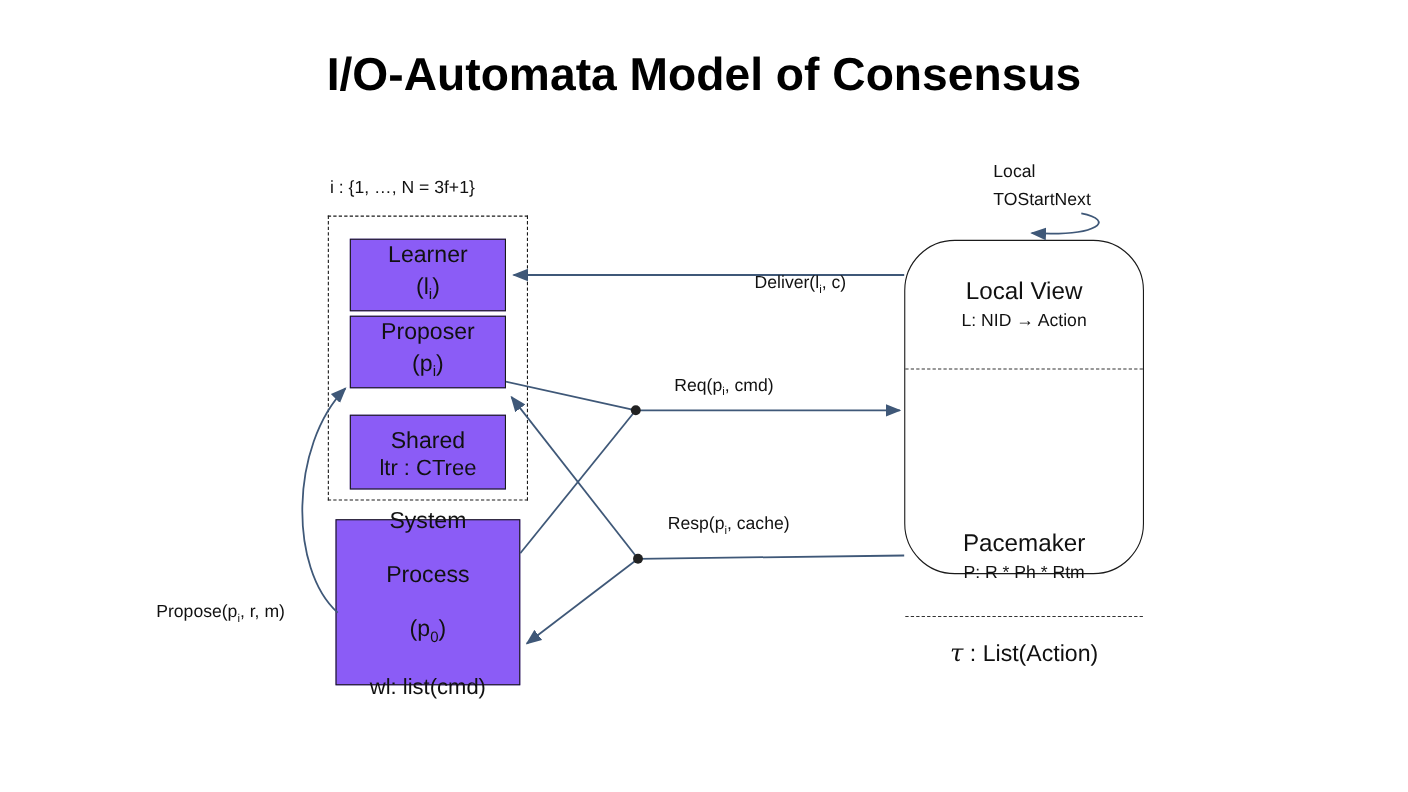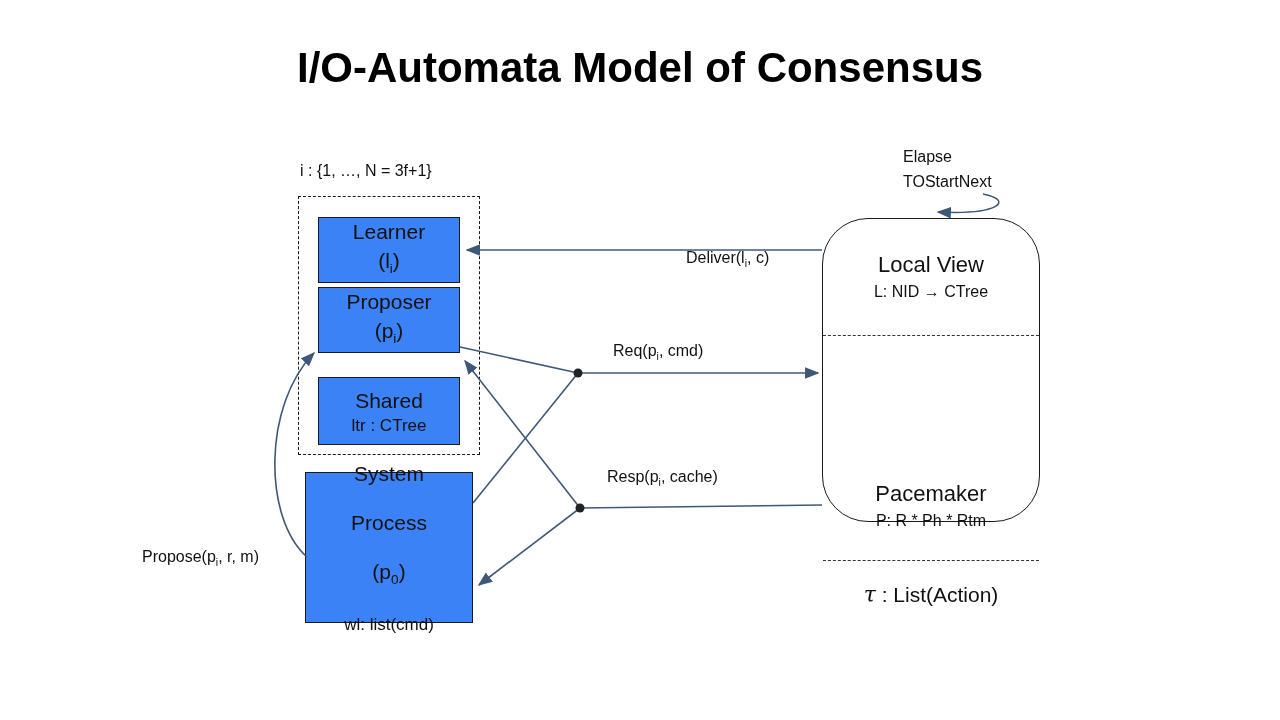--- a/index.html
+++ b/index.html
@@ -18,34 +18,34 @@
     position:absolute;
     top:44px; left:0; width:100%;
     text-align:center;
     font-size:42px;
     font-weight:bold;
     color:#000000;
     letter-spacing:0px;
   }
   .box {
     position:absolute;
-    background:#3b82f6;
+    background:#8b5cf6;
     border:1.6px solid #1a1a1a;
     display:flex;
     flex-direction:column;
     align-items:center;
     justify-content:center;
     color:#111111;
     font-size:21px;
     line-height:29px;
     text-align:center;
     box-sizing:border-box;
     z-index:2;
   }
-  .detail { font-size:17px; line-height:22px; }
+  .detail { font-size:20px; line-height:22px; }
   sub { font-size:0.65em; }
   .dashed-cluster {
     position:absolute;
     border:1.6px dashed #1a1a1a;
     box-sizing:border-box;
     z-index:1;
     background:transparent;
   }
   .free-label {
     position:absolute;
@@ -121,33 +121,33 @@
   <div class="box" style="left:305px; top:472px; width:168px; height:151px;gap:20px;">
     <div>System</div>
     <div>Process</div>
     <div><span>(p</span><sub>0</sub><span>)</span></div>
     <div class="detail">wl: list(cmd)</div>
   </div>
 
   <div class="replica">
     <div class="replica-section sec-divider" style="top:0; height:117px;">
       <div class="sec-title">Local View</div>
-      <div class="sec-detail">L: NID → CTree</div>
+      <div class="sec-detail">L: NID → Action</div>
     </div>
     <div class="replica-section" style="top:342px; height:66px;">
       <div><span class="tau">τ</span><span class="tau-rest"> : List(Action)</span></div>
     </div>
     <div class="replica-section sec-divider" style="top:232px; height:110px;">
       <div class="sec-title">Pacemaker</div>
       <div class="sec-detail">P: R * Ph * Rtm</div>
     </div>
   </div>
 
   <div class="free-label" style="left:903px; top:144px; line-height:25px;">
-    <div>Elapse</div>
+    <div>Local</div>
     <div>TOStartNext</div>
   </div>
 
   <div class="free-label" style="left:686px; top:228px;margin-top:21px;"><span>Deliver(l</span><sub>i</sub><span>, c)</span></div>
 
   <div class="free-label" style="left:613px; top:342px;"><span>Req(p</span><sub>i</sub><span>, cmd)</span></div>
 
   <div class="free-label" style="left:607px; top:468px;"><span>Resp(p</span><sub>i</sub><span>, cache)</span></div>
 
   <div class="free-label" style="left:142px; top:548px;"><span>Propose(p</span><sub>i</sub><span>, r, m)</span></div>

